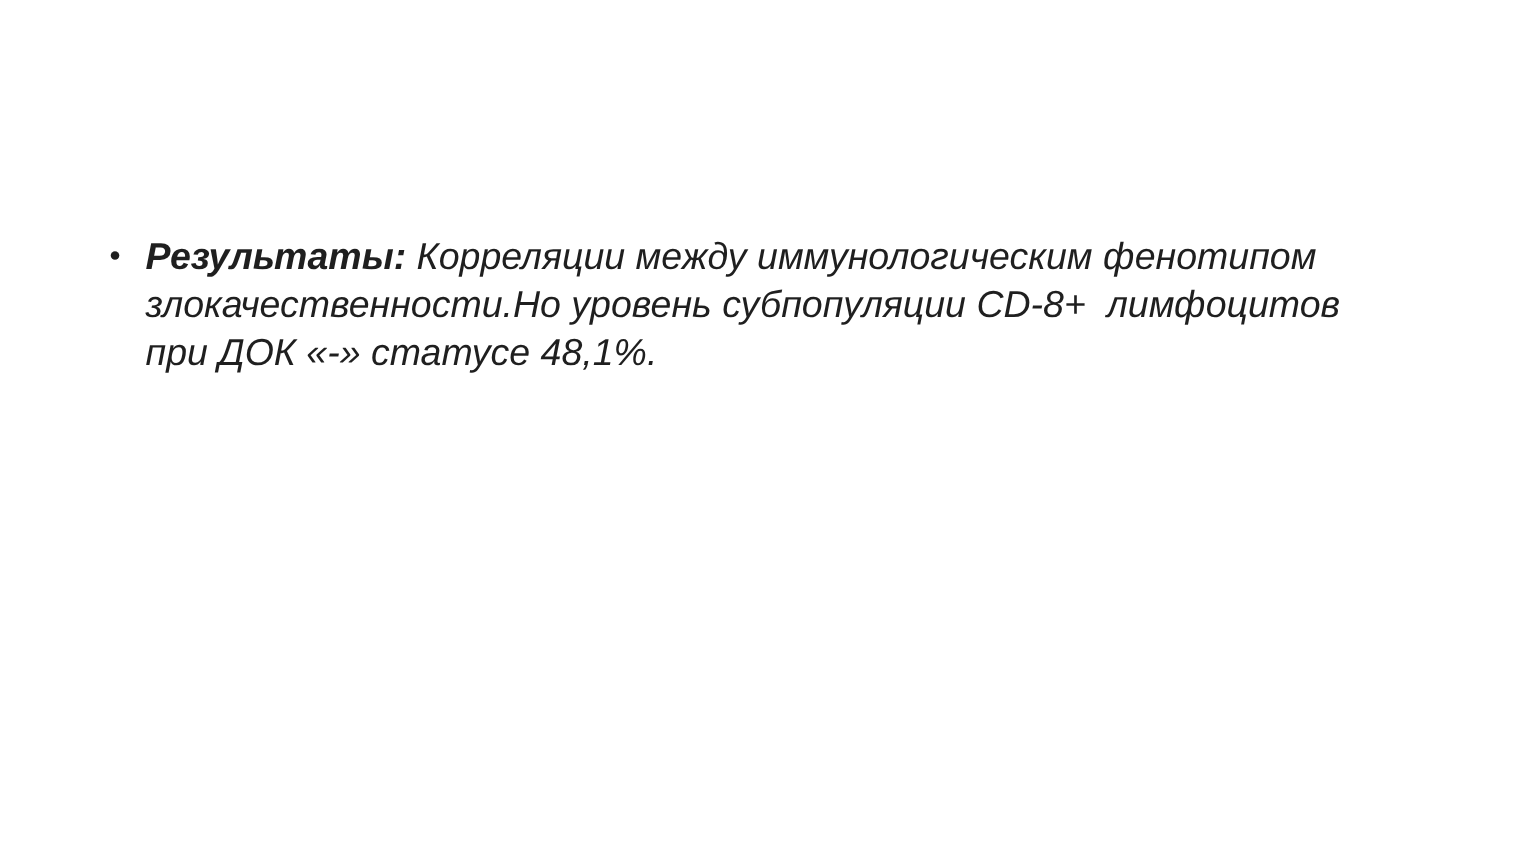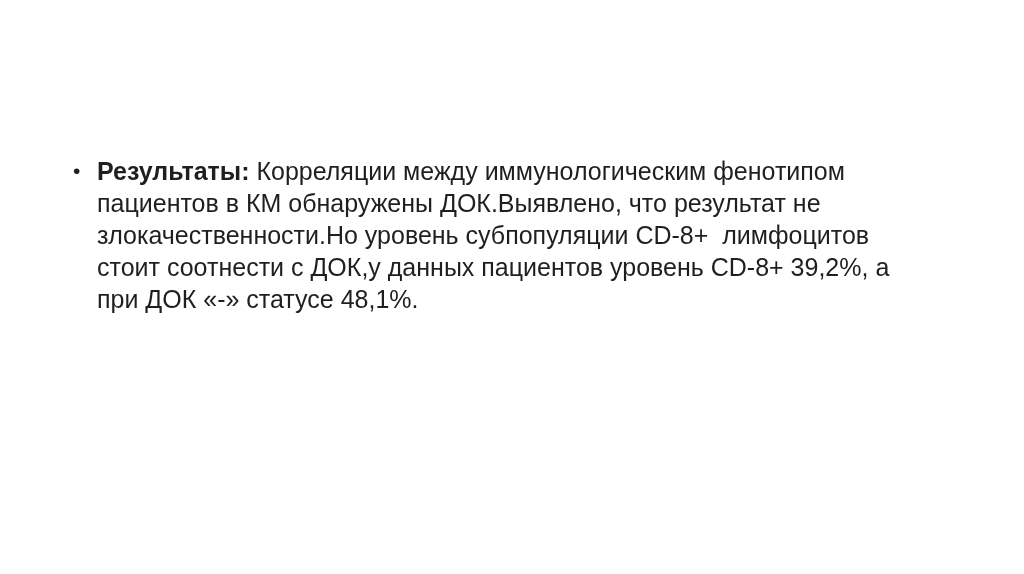--- a/index.html
+++ b/index.html
@@ -40,32 +40,31 @@
     width: 24px;
     font-size: 21px;
     line-height: 32px;
     color: var(--text);
   }
   .para {
     flex: 1 1 auto;
   }
   .line {
     white-space: pre-wrap;
+    font-style: italic;
   }
   .bold-label {
     font-weight: bold;
   }
 </style>
 </head>
 <body>
 
 <div class="slide">
   <div class="bullet-item">
     <span class="bullet-marker">•</span>
     <div class="para">
       <div class="line"><span class="bold-label">Результаты:</span><span> Корреляции между иммунологическим фенотипом</span></div>
-      <div class="line">пациентов в КМ обнаружены ДОК.Выявлено, что результат не</div>
       <div class="line">злокачественности.Но уровень субпопуляции CD-8+  лимфоцитов</div>
-      <div class="line">стоит соотнести с ДОК,у данных пациентов уровень CD-8+ 39,2%, а</div>
       <div class="line">при ДОК «-» статусе 48,1%.</div>
     </div>
   </div>
 </div>
 
 </body></html>

